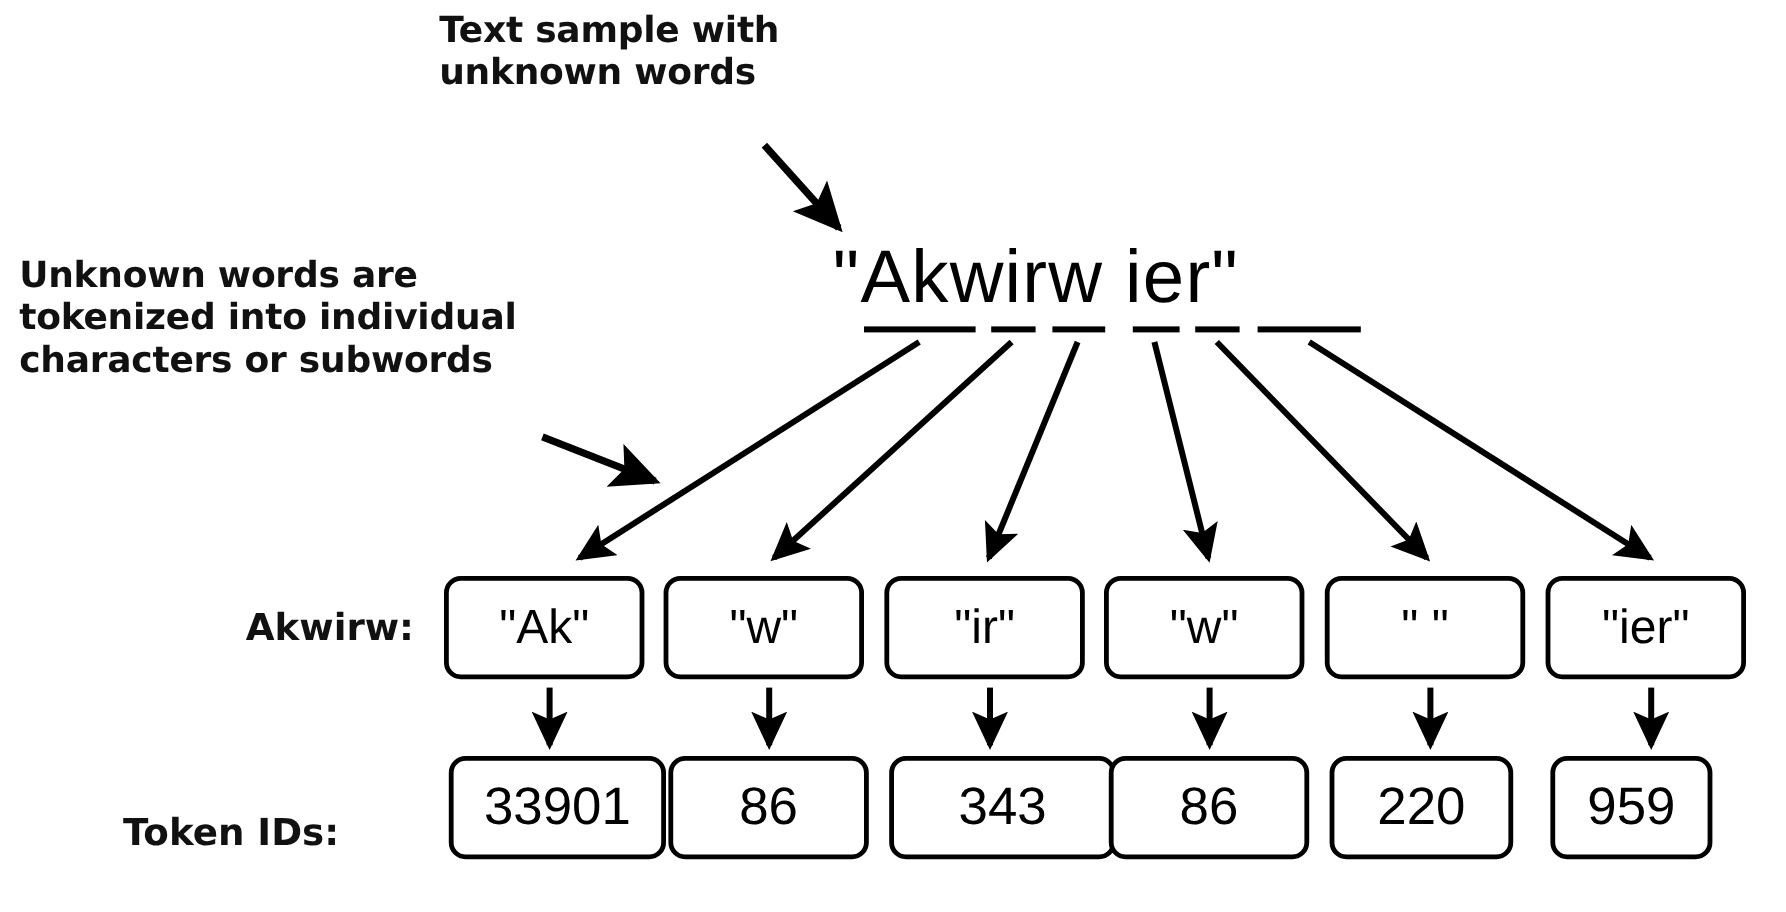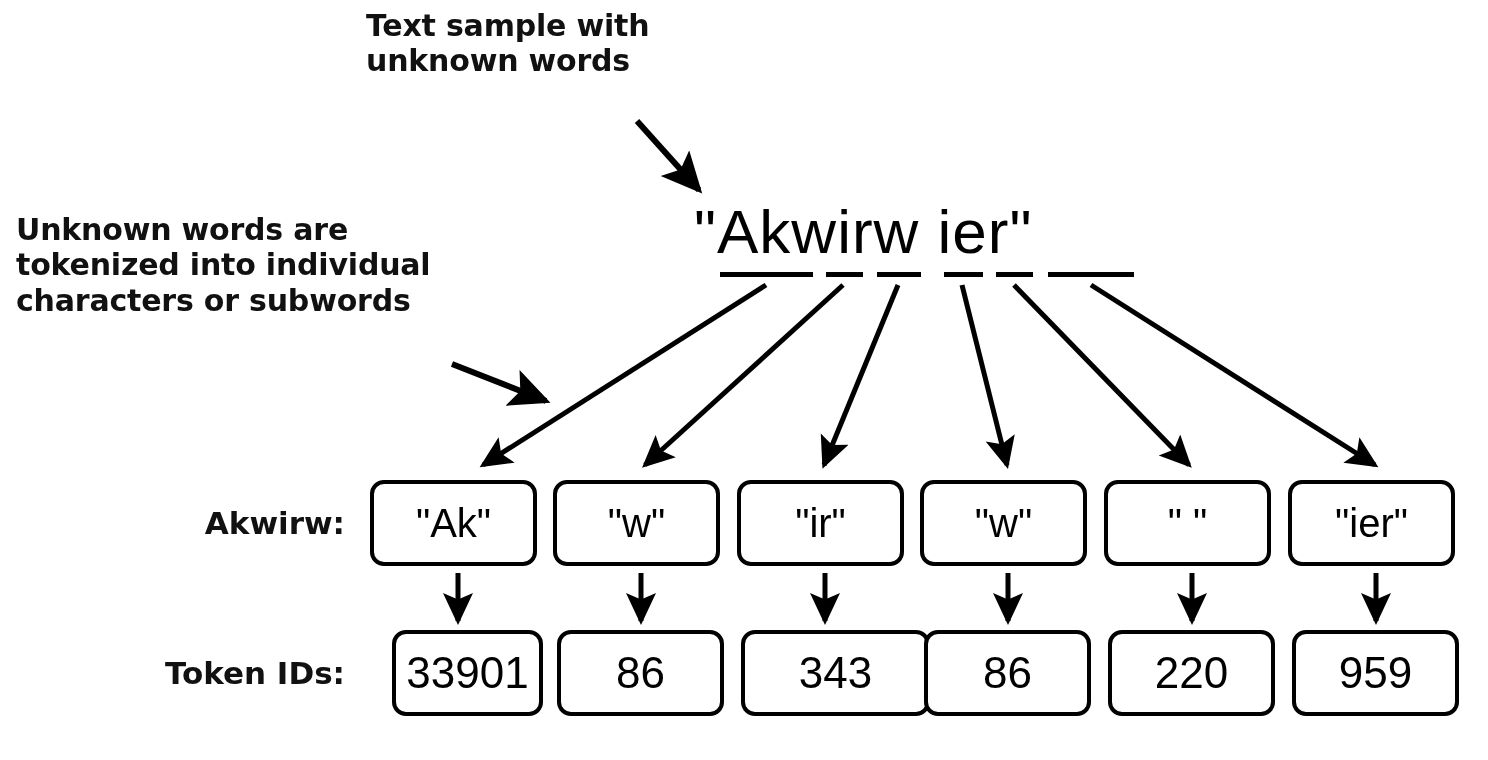--- a/index.html
+++ b/index.html
@@ -45,21 +45,21 @@
   .rowlabel{
     position:absolute;
     font-family:"DejaVu Sans", sans-serif;
     font-weight:700;
     font-size:31px;
     color:#111;
     text-align:right;
     white-space:nowrap;
   }
   #label-tokens{ left:60px; top:505px; width:285px; }
-  #label-ids{ left:40px; top:655px; width:305px; }
+  #label-ids{ left:40px; top:676px; width:305px;text-align:center; }
 
   .cell{
     position:absolute;
     box-sizing:border-box;
     border:4px solid #000;
     border-radius:14px;
     background:#ffffff;
     display:flex;
     align-items:center;
     justify-content:center;
@@ -98,26 +98,26 @@
 
   <div class="rowlabel" id="label-ids">Token IDs:</div>
 
   <div class="cell token-cell" style="left:370px;width:167px;">"Ak"</div>
   <div class="cell token-cell" style="left:553px;width:167px;">"w"</div>
   <div class="cell token-cell" style="left:737px;width:167px;">"ir"</div>
   <div class="cell token-cell" style="left:920px;width:167px;">"w"</div>
   <div class="cell token-cell" style="left:1104px;width:167px;">" "</div>
   <div class="cell token-cell" style="left:1288px;width:167px;">"ier"</div>
 
-  <div class="cell id-cell" style="left:392px;width:151px;text-align:right;">33901</div>
+  <div class="cell id-cell" style="left:374px;width:181px;text-align:right;">33901</div>
   <div class="cell id-cell" style="left:557px;width:167px;">86</div>
   <div class="cell id-cell" style="left:741px;width:189px;">343</div>
   <div class="cell id-cell" style="left:924px;width:167px;">86</div>
-  <div class="cell id-cell" style="left:1108px;width:167px;">220</div>
-  <div class="cell id-cell" style="left:1292px;width:167px;">959</div>
+  <div class="cell id-cell" style="left:1108px;width:153px;">220</div>
+  <div class="cell id-cell" style="left:1292px;width:135px;">959</div>
 
   <svg id="arrows" viewBox="0 0 1488 760">
     <defs>
       <marker id="ah" markerWidth="7" markerHeight="7" refX="5.6" refY="3" orient="auto">
         <path d="M0,0 L6.4,3 L0,6 L1.3,3 Z" fill="#000"></path>
       </marker>
       <marker id="ahs" markerWidth="7.5" markerHeight="7.5" refX="6" refY="3.2" orient="auto">
         <path d="M0,0 L6.8,3.2 L0,6.4 L1.4,3.2 Z" fill="#000"></path>
       </marker>
     </defs>

